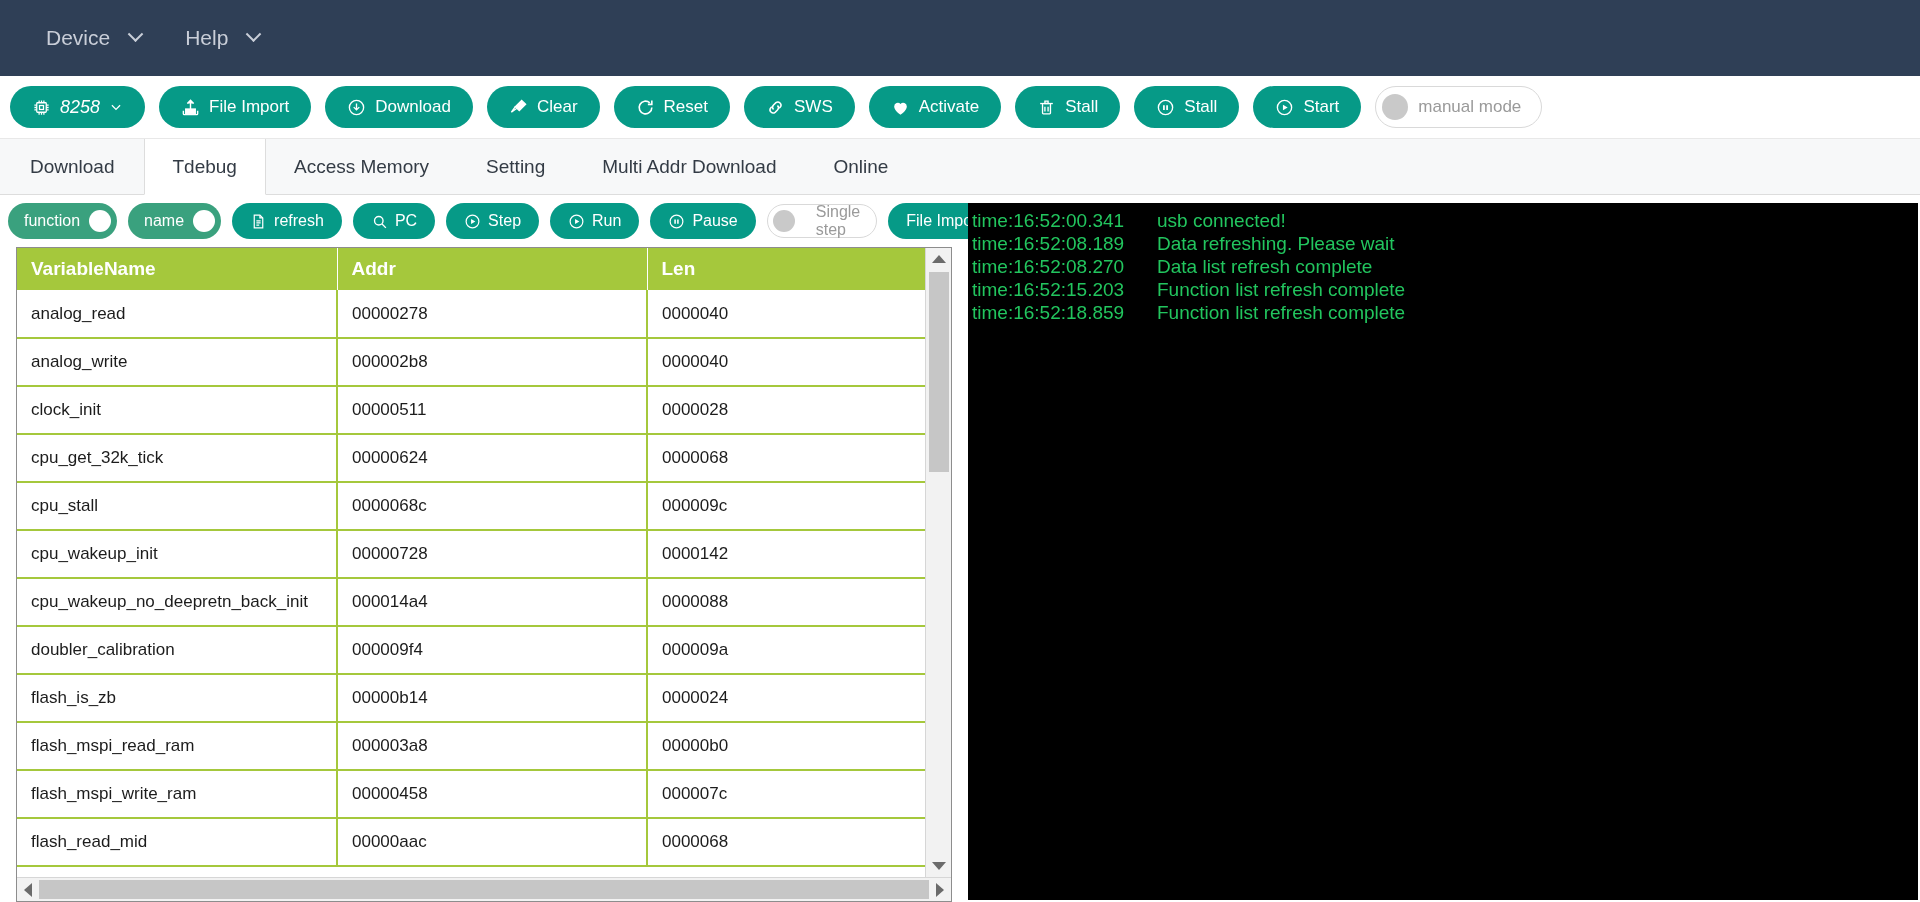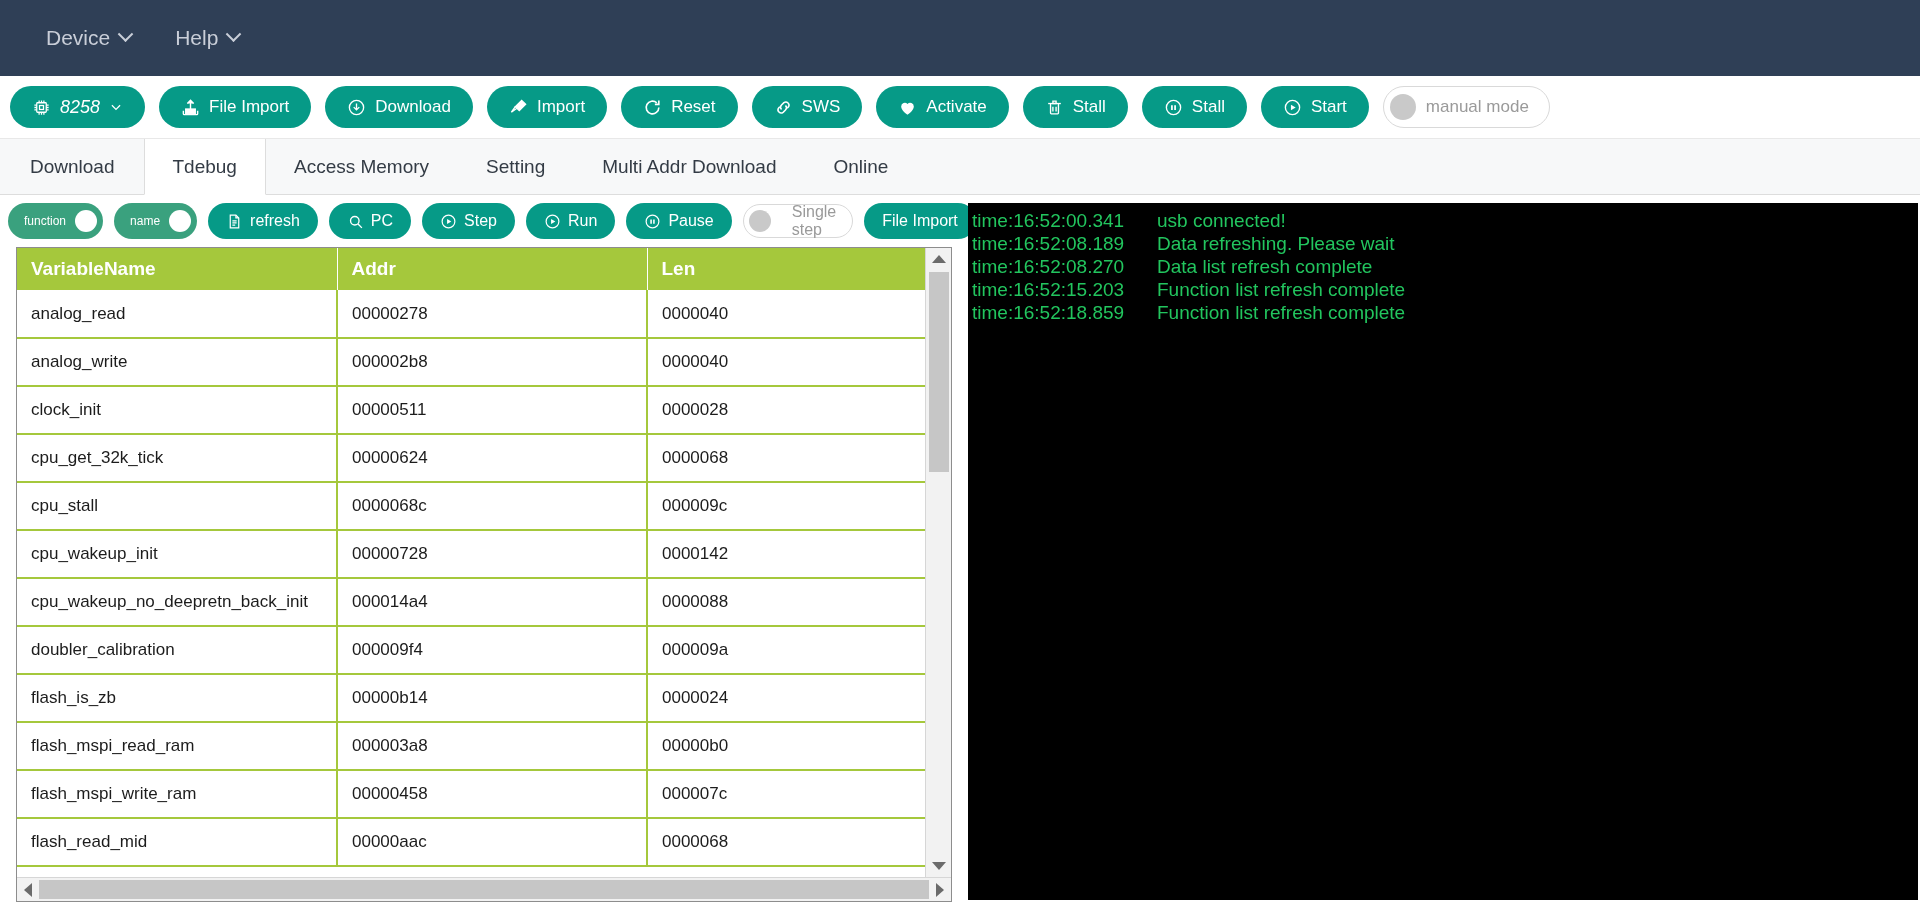--- a/index.html
+++ b/index.html
@@ -15,21 +15,21 @@
     height: 76px;
     background: #2f3f56;
     display: flex;
     align-items: center;
     padding-left: 28px;
     gap: 8px;
   }
   .menu-item {
     display: flex;
     align-items: center;
-    gap: 10px;
+    gap: 20px;
     color: #c9ced8;
     font-size: 21px;
     padding: 10px 18px;
     cursor: pointer;
   }
   .chev {
     display: inline-block;
     width: 11px; height: 11px;
     border-right: 2px solid #c9ced8;
     border-bottom: 2px solid #c9ced8;
@@ -130,21 +130,21 @@
   }
   .sw-pill {
     height: 36px;
     border-radius: 20px;
     background: #3aa17e;
     color: #ffffff;
     display: inline-flex;
     align-items: center;
     gap: 9px;
     padding: 0 6px 0 16px;
-    font-size: 12px;
+    font-size: 16px;
     cursor: pointer;
   }
   .sw-pill .sw-knob {
     width: 22px; height: 22px;
     border-radius: 50%;
     background: #ffffff;
   }
   .btn.sm { height: 36px; font-size: 16px; padding: 0 18px; border-radius: 20px; gap: 7px; }
   .toggle-pill.sm { height: 34px; padding: 0 16px 0 5px; gap: 21px; }
   .toggle-pill.sm .knob { width: 22px; height: 22px; }
@@ -324,21 +324,21 @@
     <span>Download</span>
   </button>
 
   <button class="btn">
     <span class="glyph">
       <svg width="19" height="19" viewBox="0 0 24 24" fill="none" stroke="#fff" stroke-width="1.7">
         <path d="M16 3l5 5-8 8-5-5z" fill="#fff"></path>
           <path d="M8 11l-5 7 7-5"></path>
       </svg>
     </span>
-    <span>Import</span>
+    <span>Clear</span>
   </button>
 
   <button class="btn">
     <span class="glyph">
       <svg width="19" height="19" viewBox="0 0 24 24" fill="none" stroke="#fff" stroke-width="2">
         <path d="M20 12a8 8 0 1 1-2.6-5.9"></path>
           <path d="M20 3v5h-5"></path>
       </svg>
     </span>
     <span>Reset</span>

